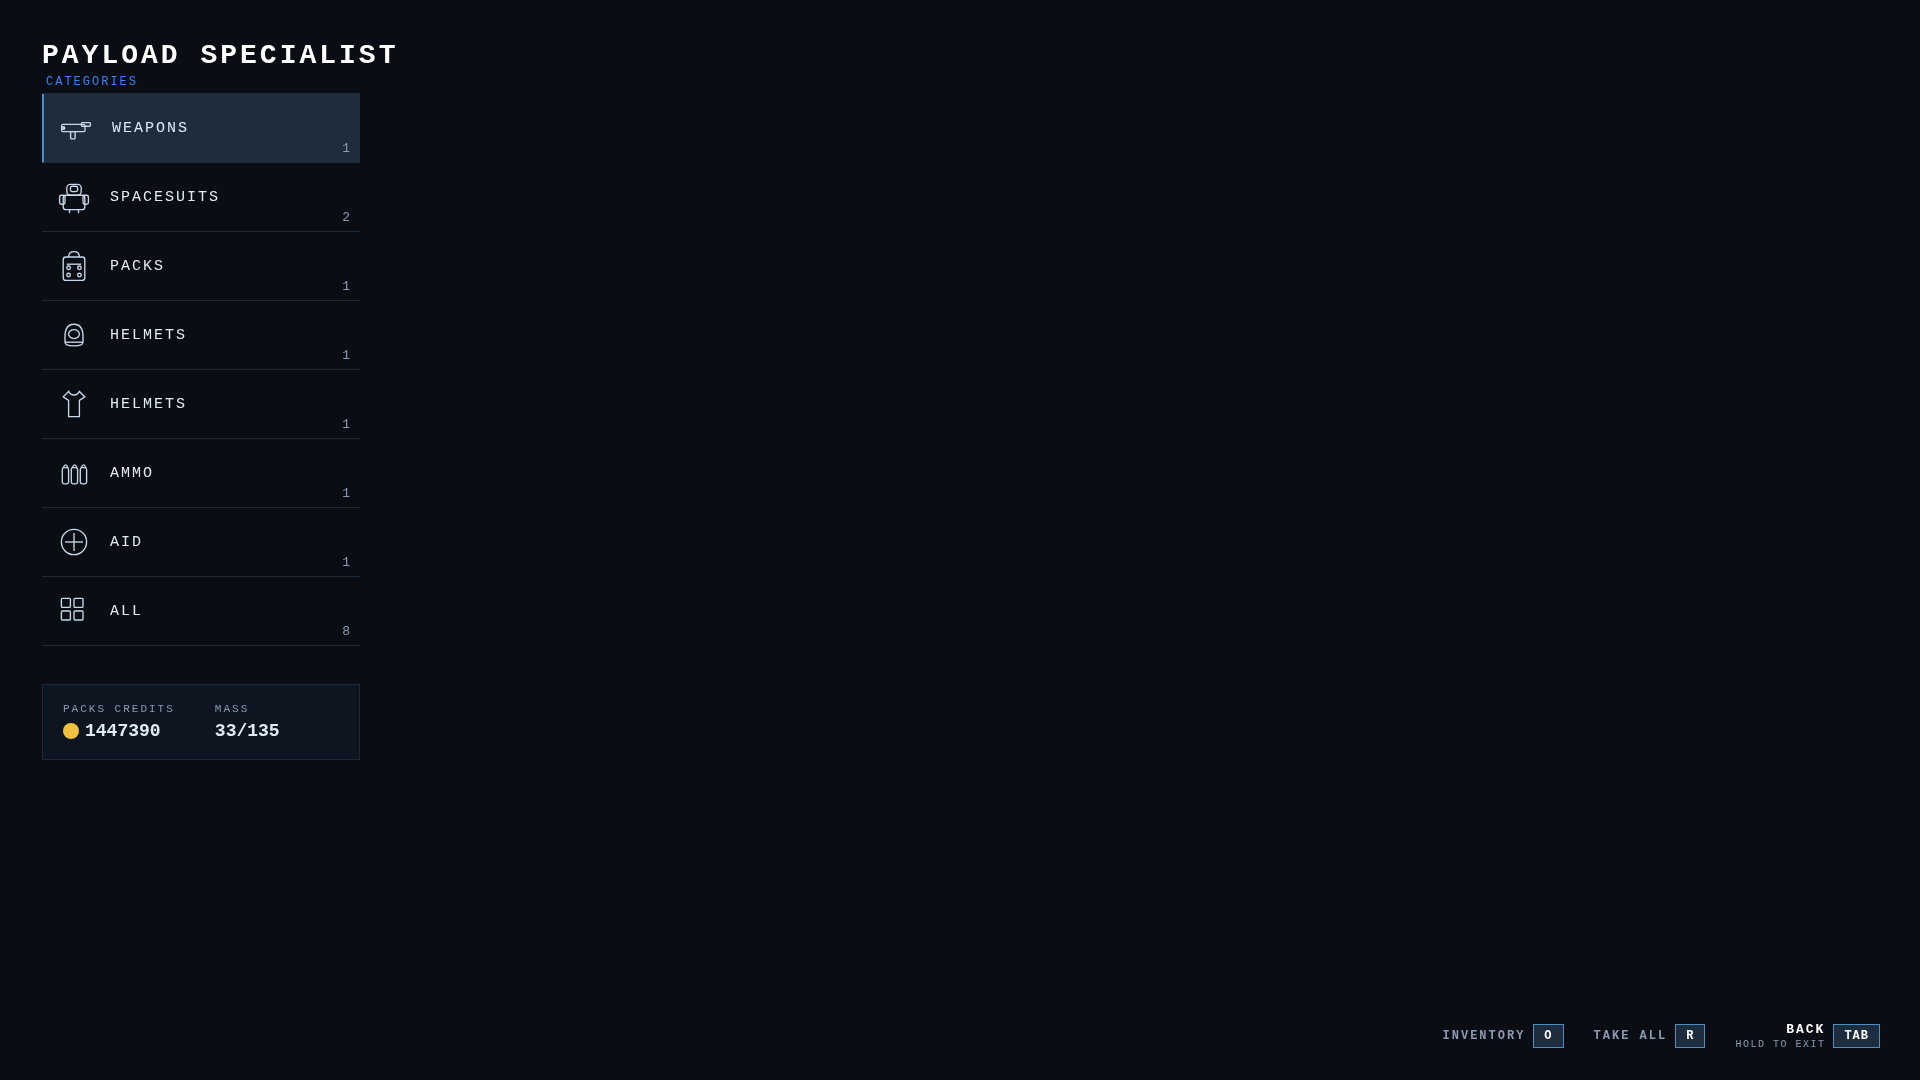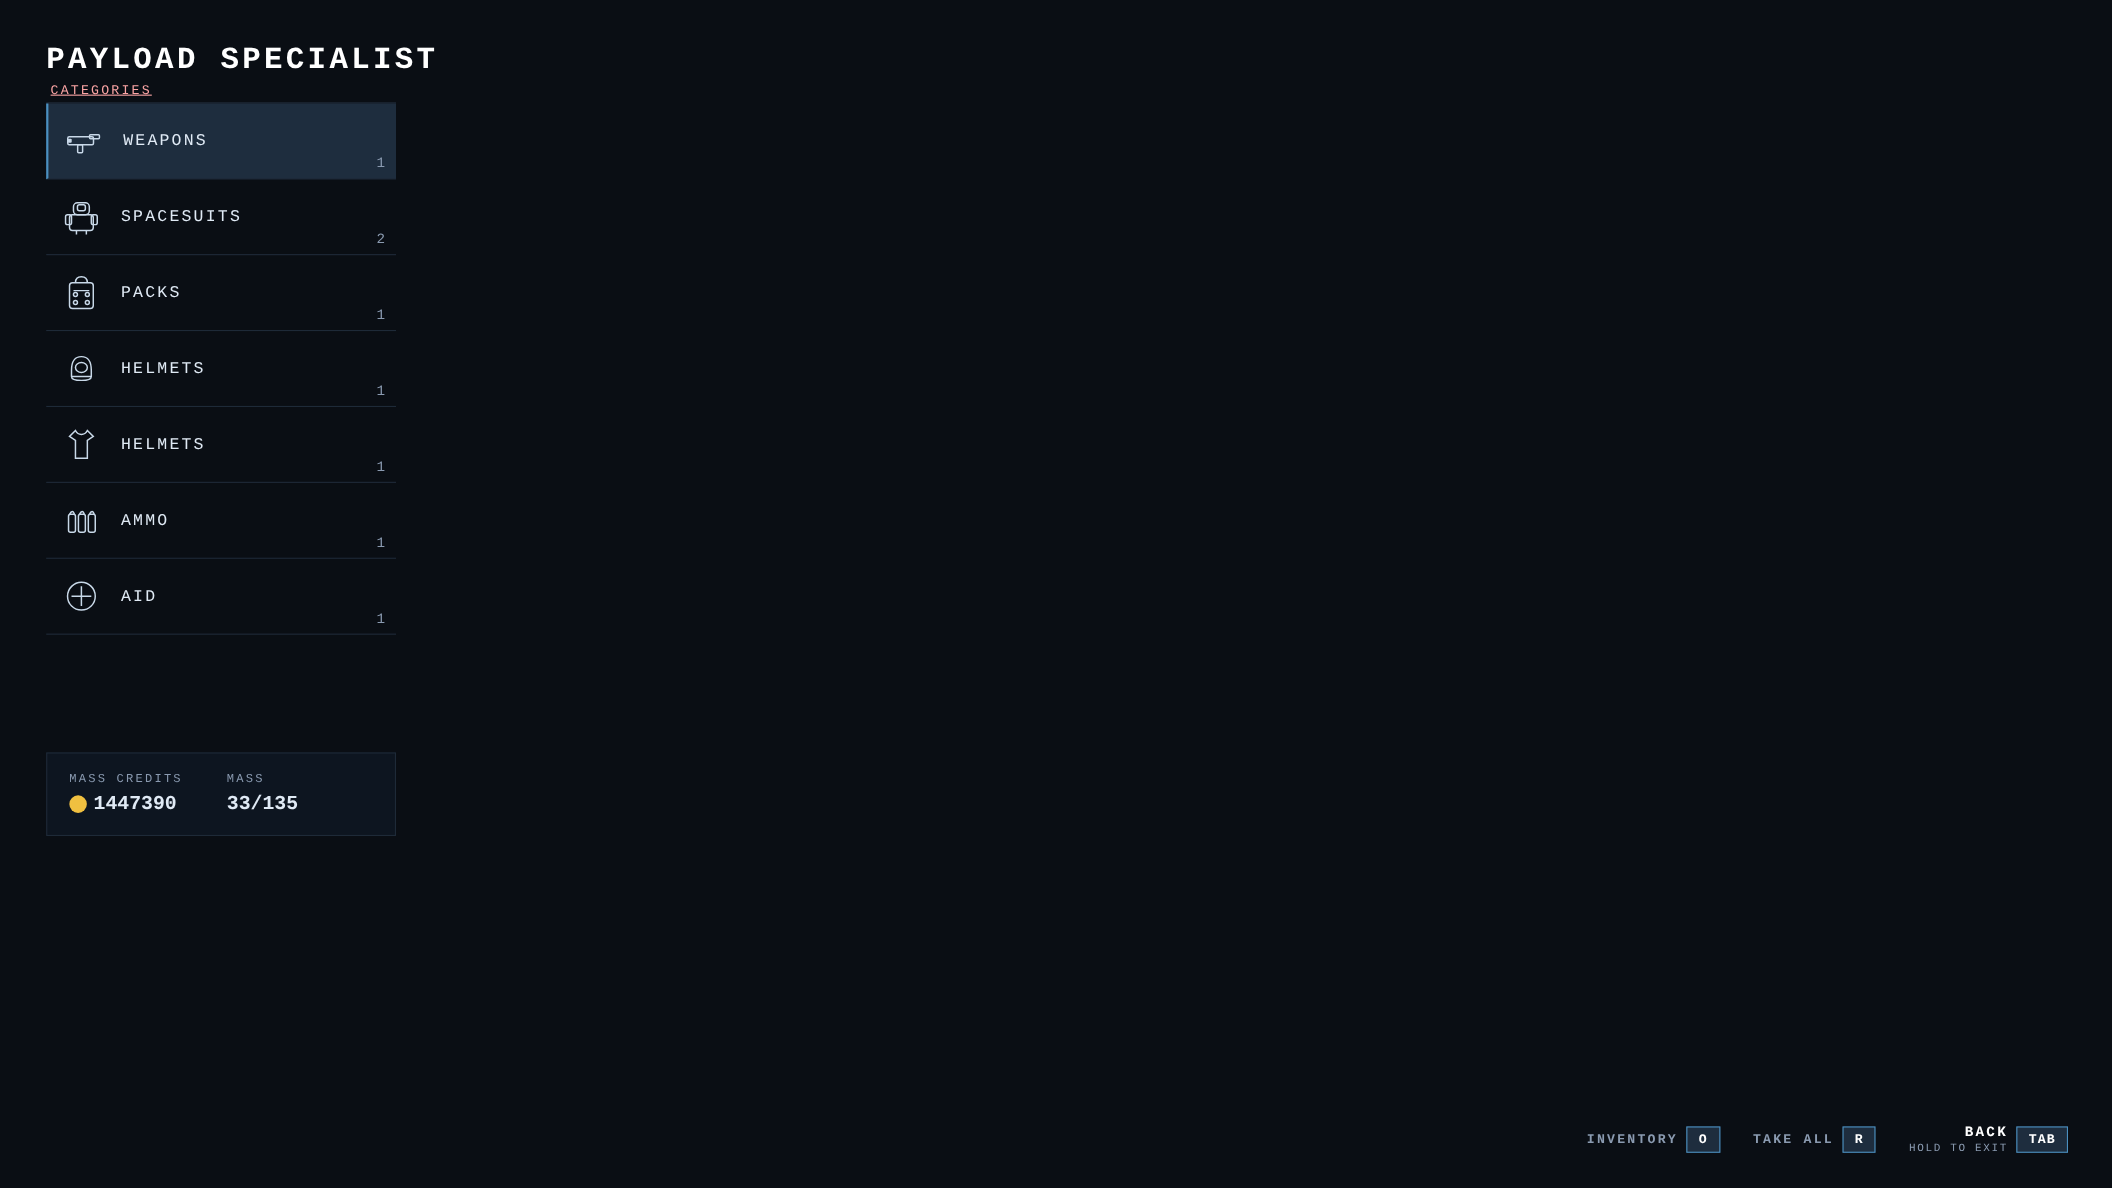--- a/index.html
+++ b/index.html
@@ -35,24 +35,23 @@
     .sidebar {
       position: absolute;
       top: 75px;
       left: 42px;
       width: 318px;
     }
 
     .categories-label {
       font-size: 12px;
       letter-spacing: 2px;
-      color: #fca5a5;
+      color: #3b82f6;
       margin-bottom: 4px;
       padding-left: 4px;
-      text-decoration: underline;
     }
 
     .category-list {
       list-style: none;
       border-top: 1px solid #1e2a38;
     }
 
     .category-item {
       display: flex;
       align-items: center;
@@ -298,27 +297,39 @@
           <svg viewBox="0 0 40 40" stroke="#c8d8e8" stroke-width="1.8" fill="none">
             <circle cx="20" cy="20" r="14"></circle>
             <line x1="20" y1="10" x2="20" y2="30"></line>
             <line x1="10" y1="20" x2="30" y2="20"></line>
           </svg>
         </div>
         <span class="category-name">AID</span>
         <span class="category-count">1</span>
       </li>
 
+      <li class="category-item">
+        <div class="category-icon">
+          <svg viewBox="0 0 40 40" stroke="#c8d8e8" stroke-width="1.8" fill="none">
+            <rect x="6" y="6" width="10" height="10" rx="1"></rect>
+            <rect x="20" y="6" width="10" height="10" rx="1"></rect>
+            <rect x="6" y="20" width="10" height="10" rx="1"></rect>
+            <rect x="20" y="20" width="10" height="10" rx="1"></rect>
+          </svg>
+        </div>
+        <span class="category-name">ALL</span>
+        <span class="category-count">8</span>
+      </li>
 
     </ul>
   </div>
 
   <div class="bottom-info" style="bottom: 320px;">
     <div class="info-block">
-      <label>MASS CREDITS</label>
+      <label>PACKS CREDITS</label>
       <div class="info-value">
         <span class="credits-icon"></span>
         <span>1447390</span>
       </div>
     </div>
     <div class="info-block">
       <label>MASS</label>
       <div class="info-value">33/135</div>
     </div>
   </div>

